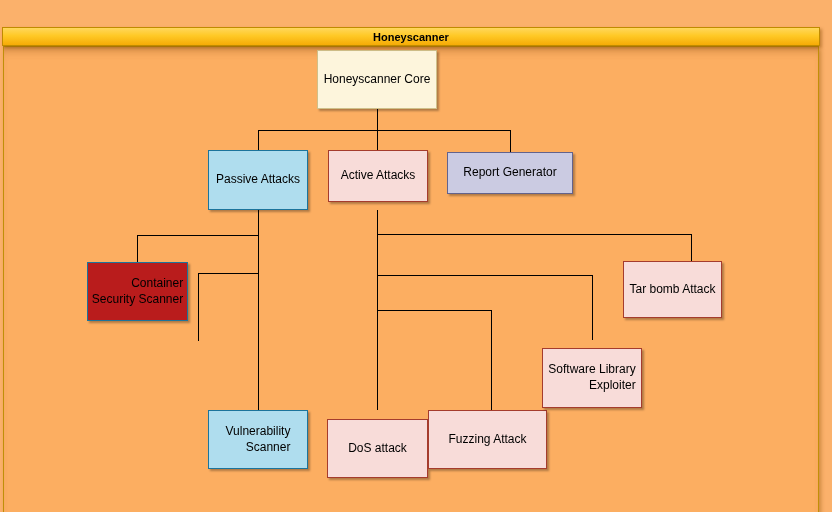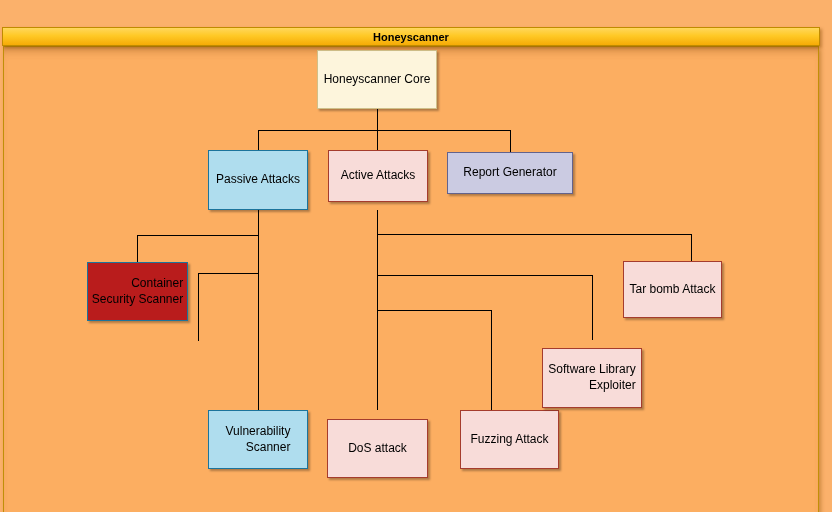--- a/index.html
+++ b/index.html
@@ -95,18 +95,18 @@
       <div class="edge" style="left: 491px; top: 310px; width: 1px; height: 100px; background: rgb(0, 0, 0);"></div>
       <div class="node" style="left: 317px; top: 50px; width: 120px; height: 59px; background: rgb(253, 245, 220); border-color: rgb(207, 192, 138);">Honeyscanner Core</div>
       <div class="node" style="left: 208px; top: 150px; width: 100px; height: 60px; background: rgb(175, 221, 238); border-color: rgb(27, 116, 156);">Passive Attacks</div>
       <div class="node" style="left: 328px; top: 150px; width: 100px; height: 52px; background: rgb(248, 220, 217); border-color: rgb(165, 60, 45);">Active Attacks</div>
       <div class="node" style="left: 447px; top: 152px; width: 126px; height: 42px; background: rgb(203, 203, 226); border-color: rgb(99, 99, 140);">Report Generator</div>
       <div class="node" style="left: 87px; top: 262px; width: 101px; height: 59px; background: #b91c1c; border-color: rgb(27, 116, 156);">Container
 Security Scanner</div>
       <div class="node" style="left: 208px; top: 410px; width: 100px; height: 59px; background: rgb(175, 221, 238); border-color: rgb(27, 116, 156);">Vulnerability
 Scanner</div>
       <div class="node" style="left: 327px; top: 410px; width: 101px; height: 59px; background: rgb(248, 220, 217); border-color: rgb(165, 60, 45); margin-top: 9px;">DoS attack</div>
-      <div class="node" style="left: 460px; top: 410px; width: 99px; height: 59px; background: rgb(248, 220, 217); border-color: rgb(165, 60, 45);">Fuzzing Attack</div>
+      <div class="node" style="left: 428px; top: 410px; width: 119px; height: 59px; background: rgb(248, 220, 217); border-color: rgb(165, 60, 45);">Fuzzing Attack</div>
       <div class="node" style="left: 542px; top: 340px; width: 100px; height: 60px; background: rgb(248, 220, 217); border-color: rgb(165, 60, 45); margin-top: 8px;">Software Library
 Exploiter</div>
       <div class="node" style="left: 623px; top: 261px; width: 99px; height: 57px; background: rgb(248, 220, 217); border-color: rgb(165, 60, 45);">Tar bomb Attack</div>
     </div>
 </div>
 
 </body></html>

